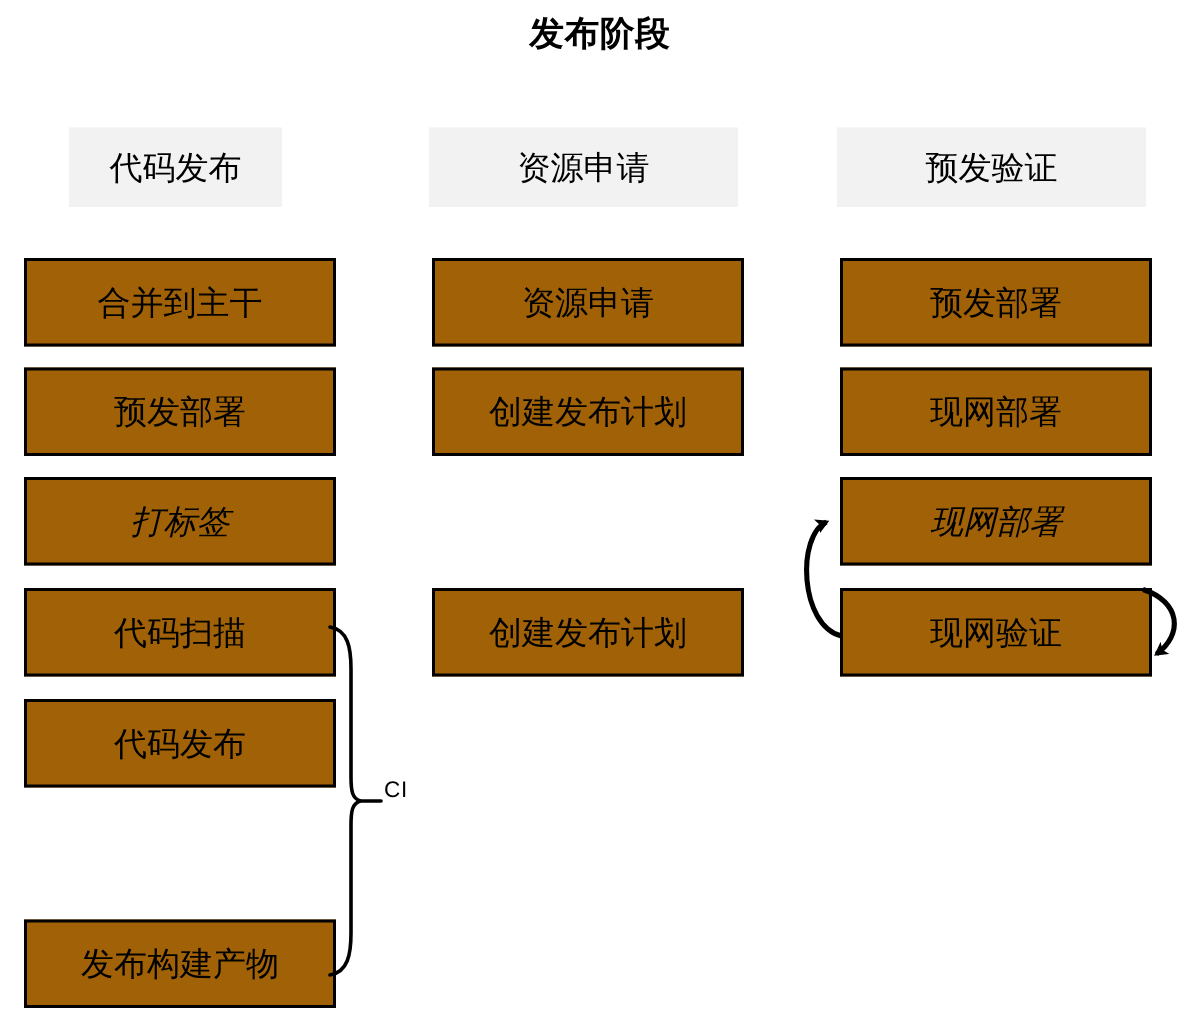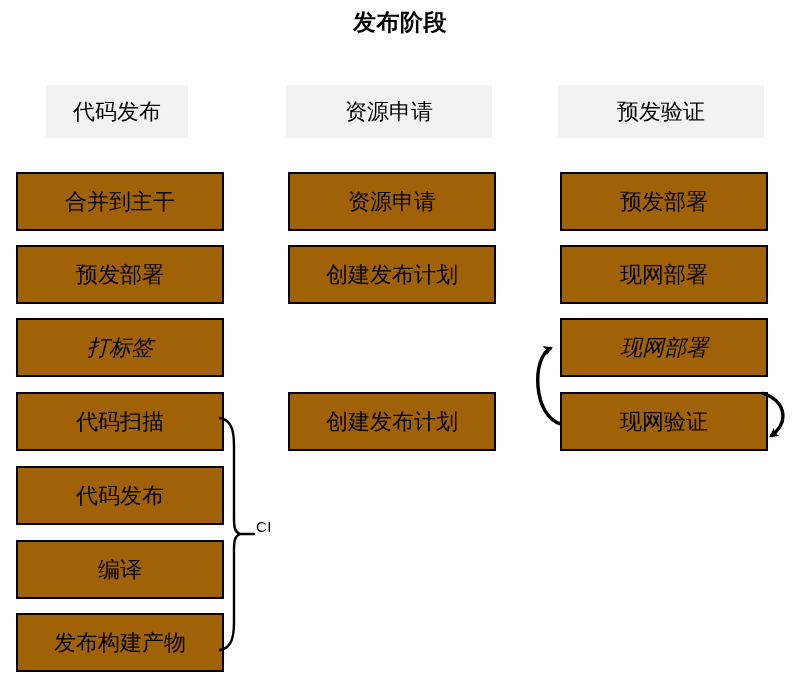--- a/index.html
+++ b/index.html
@@ -125,21 +125,20 @@
   <div class="diagram-title">发布阶段</div>
 
   <div class="column col-1">
     <div class="col-header">代码发布</div>
 
     <div class="node-box n0">合并到主干</div>
     <div class="node-box n1">预发部署</div>
     <div class="node-box n2">打标签</div>
     <div class="node-box n3">代码扫描</div>
     <div class="node-box n4">代码发布</div>
-    <div class="node-box n5">编译</div>
     <div class="node-box n6">发布构建产物</div>
   </div>
 
   <div class="column col-2">
     <div class="col-header">资源申请</div>
 
     <div class="node-box n0">资源申请</div>
     <div class="node-box n1">创建发布计划</div>
     <div class="node-box n3">创建发布计划</div>
   </div>

